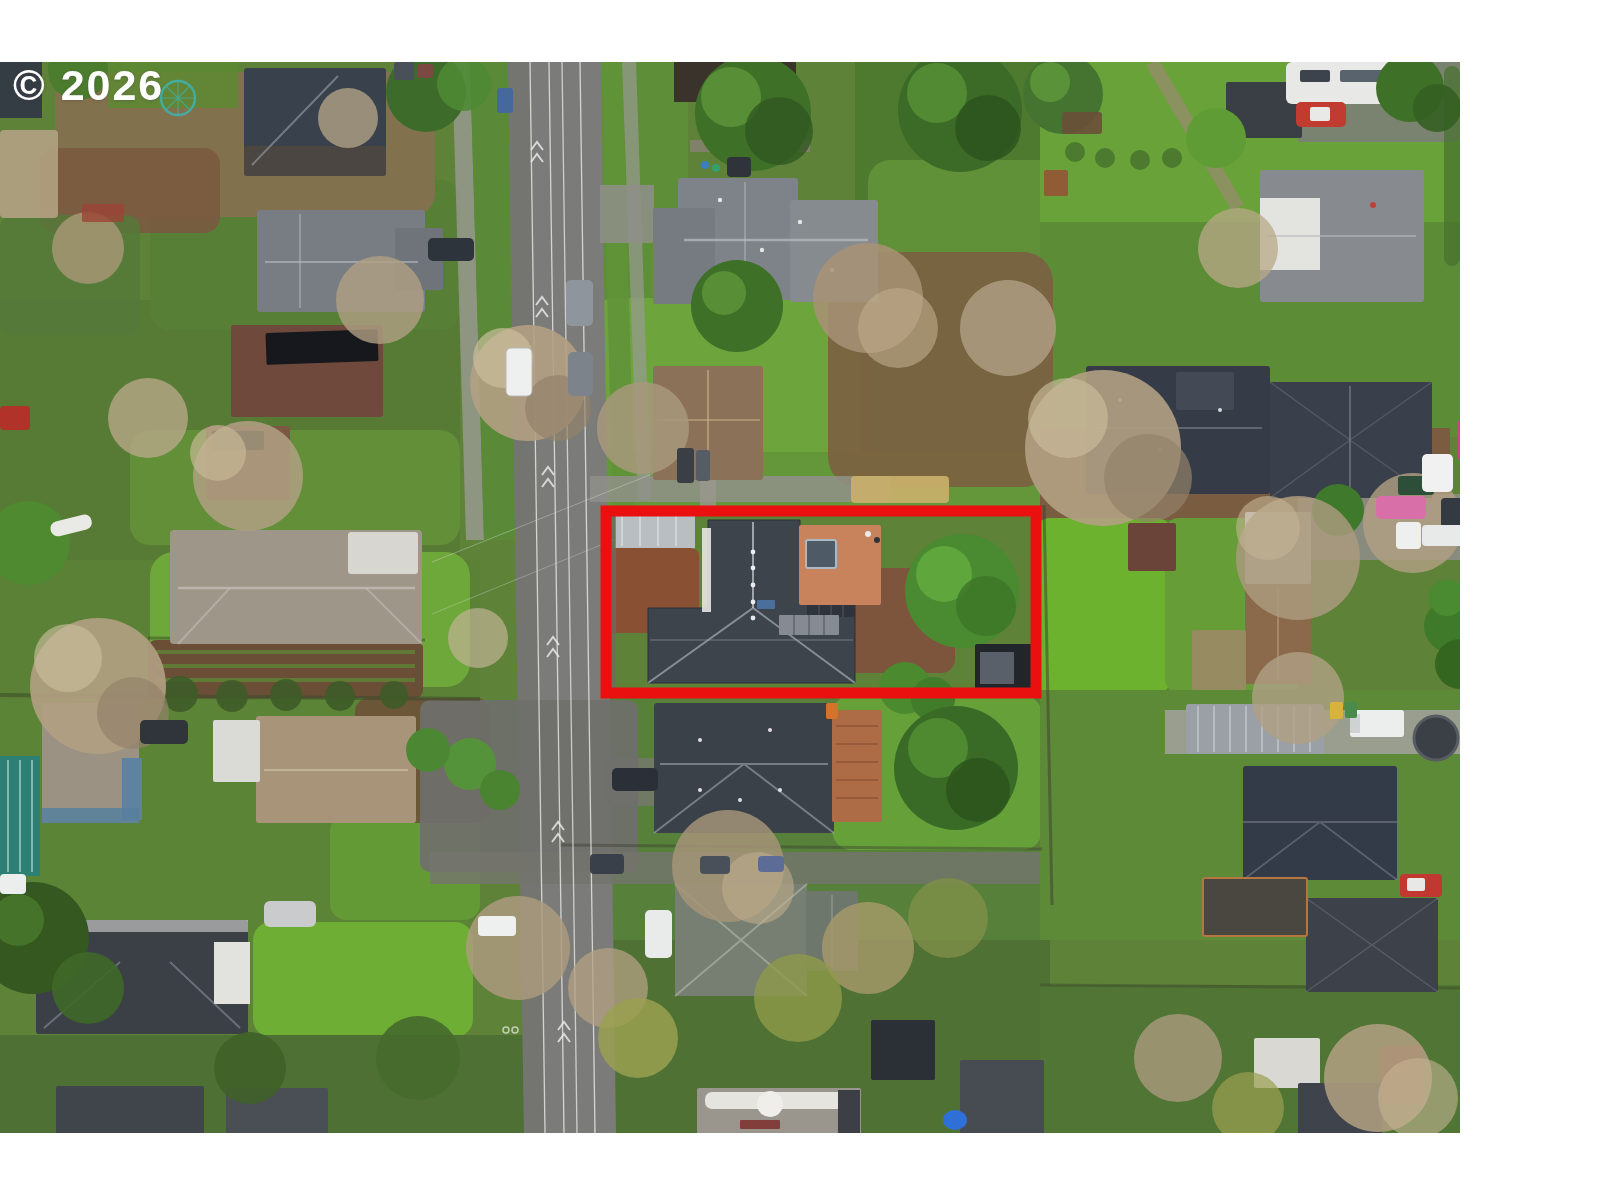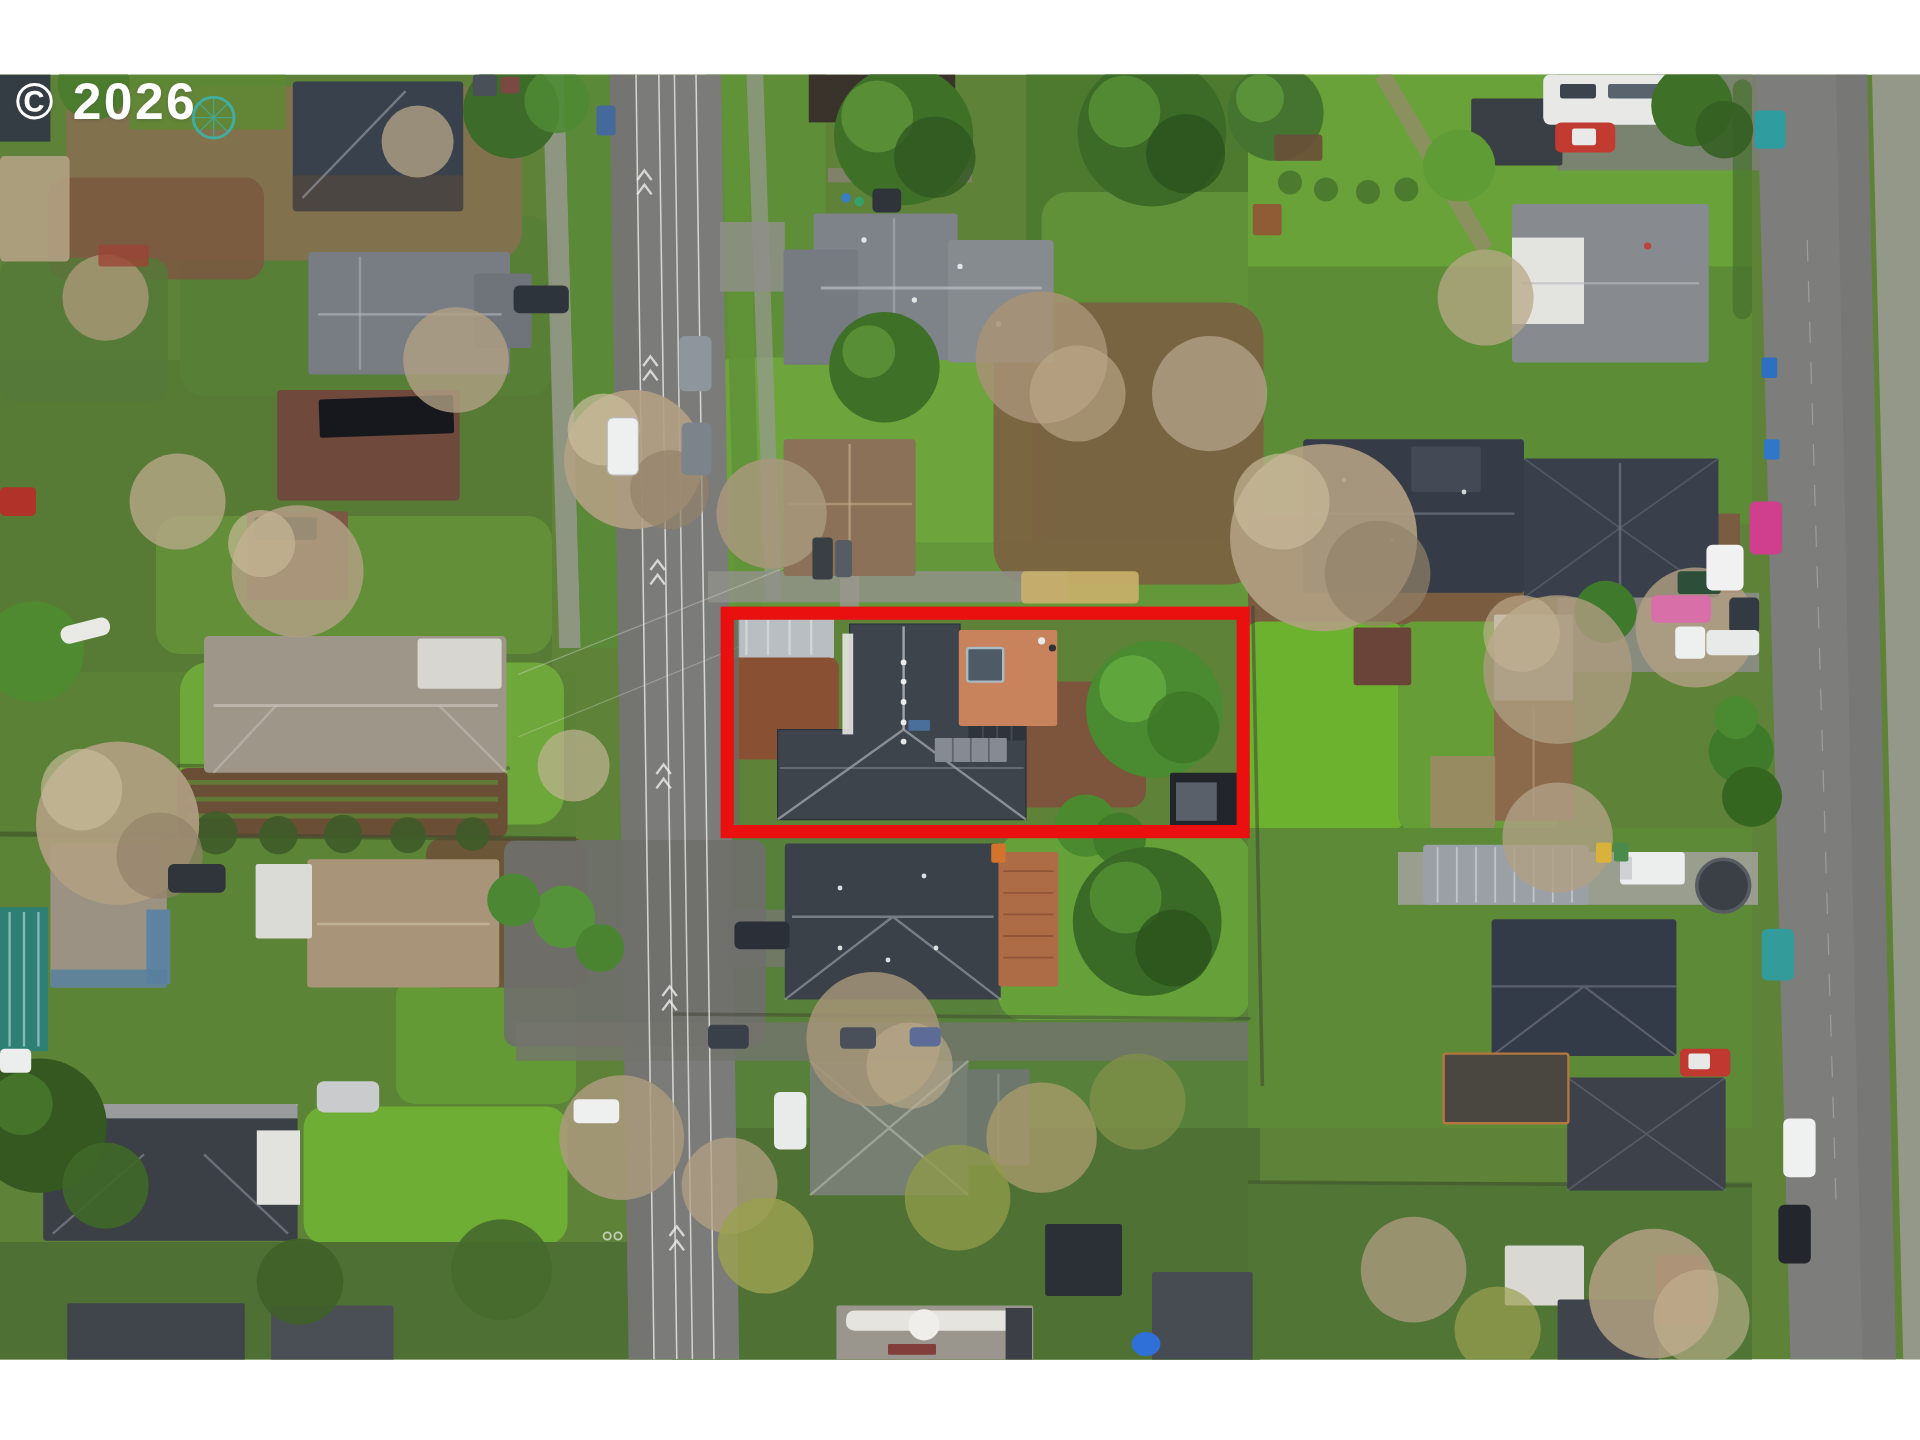--- a/index.html
+++ b/index.html
@@ -1,16 +1,16 @@
 <!DOCTYPE html>
 <html><head>
 <meta charset="utf-8">
 <style>
   html,body{margin:0;padding:0;background:#ffffff;}
-  .stage{position:relative;width:1600px;height:1200px;background:#ffffff;overflow:hidden;
+  .stage{position:relative;width:1460px;height:1200px;background:#ffffff;overflow:hidden;
          font-family:"Liberation Sans", sans-serif;text-align:right;}
   .photo-svg{position:absolute;left:0;top:0;width:1600px;height:1200px;display:block;}
   .watermark{position:absolute;left:13px;top:64px;color:#ffffff;font-weight:700;
              font-size:43px;letter-spacing:2px;line-height:1.0;
              text-shadow:0 1px 3px rgba(70,70,70,.35);user-select:none;}
 </style>
 </head>
 <body>
 
 <div class="stage">

